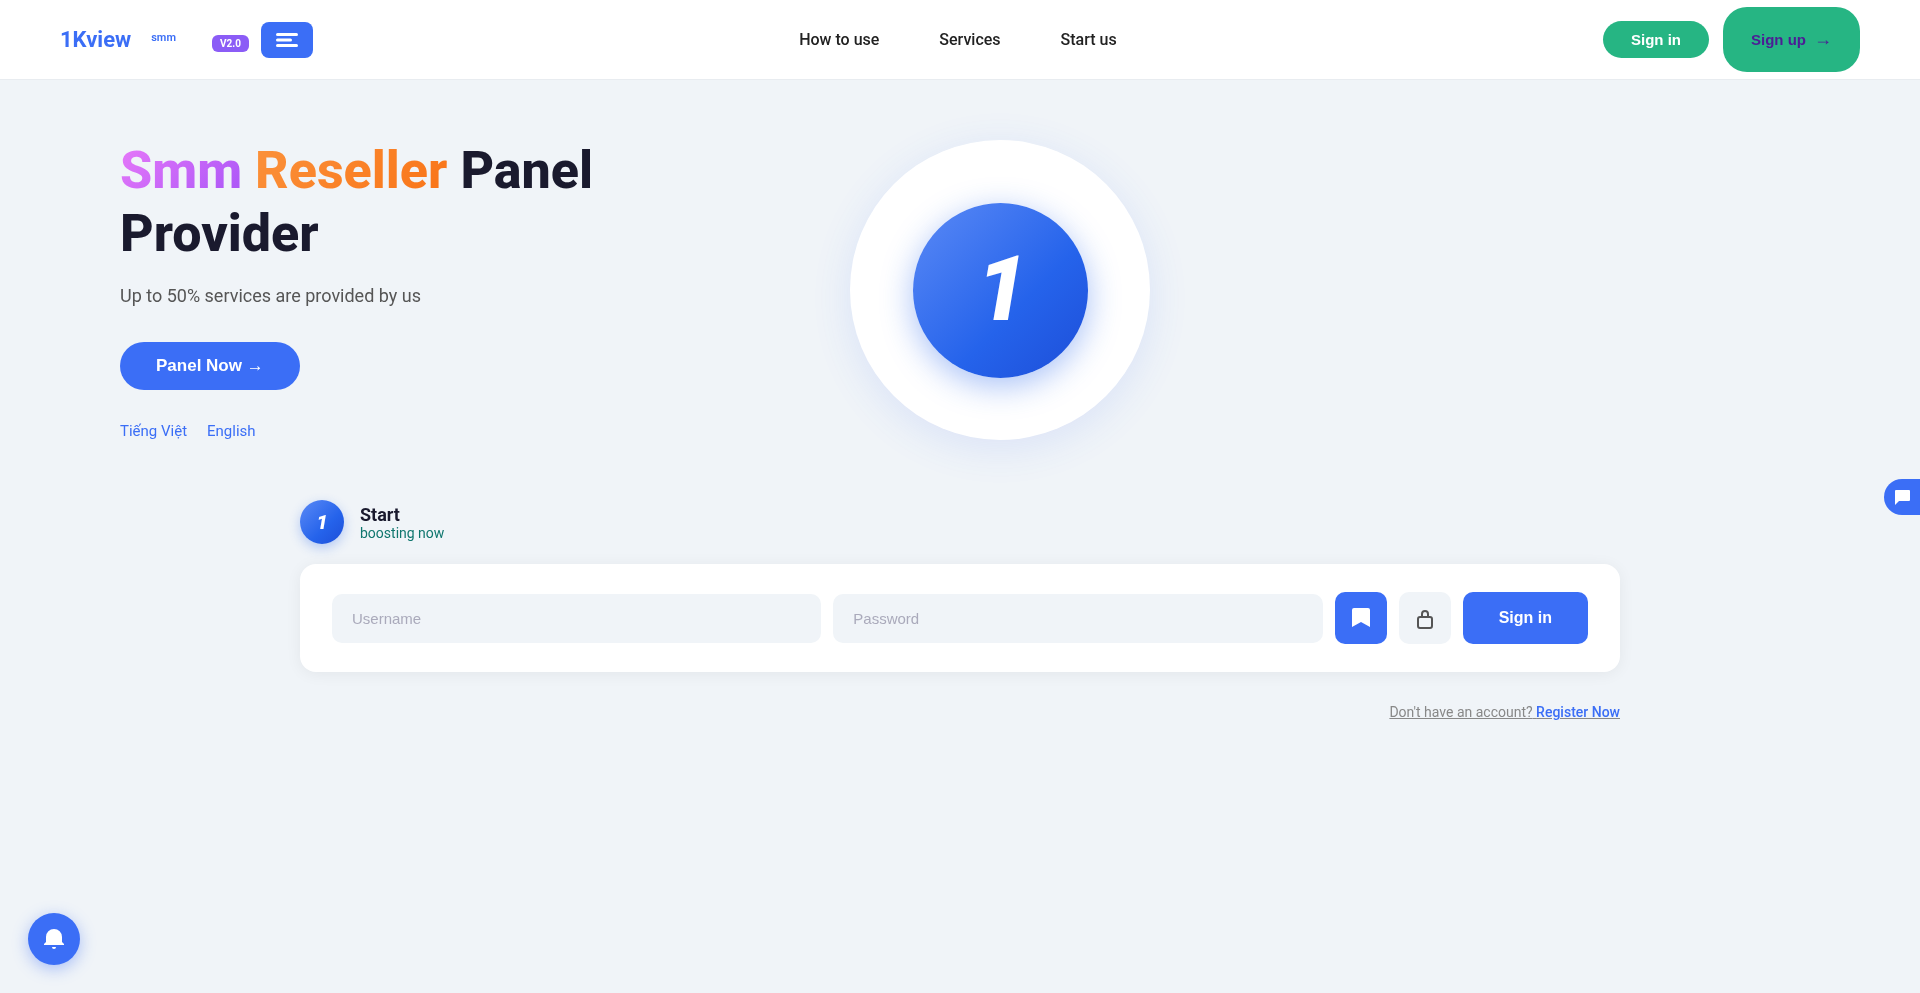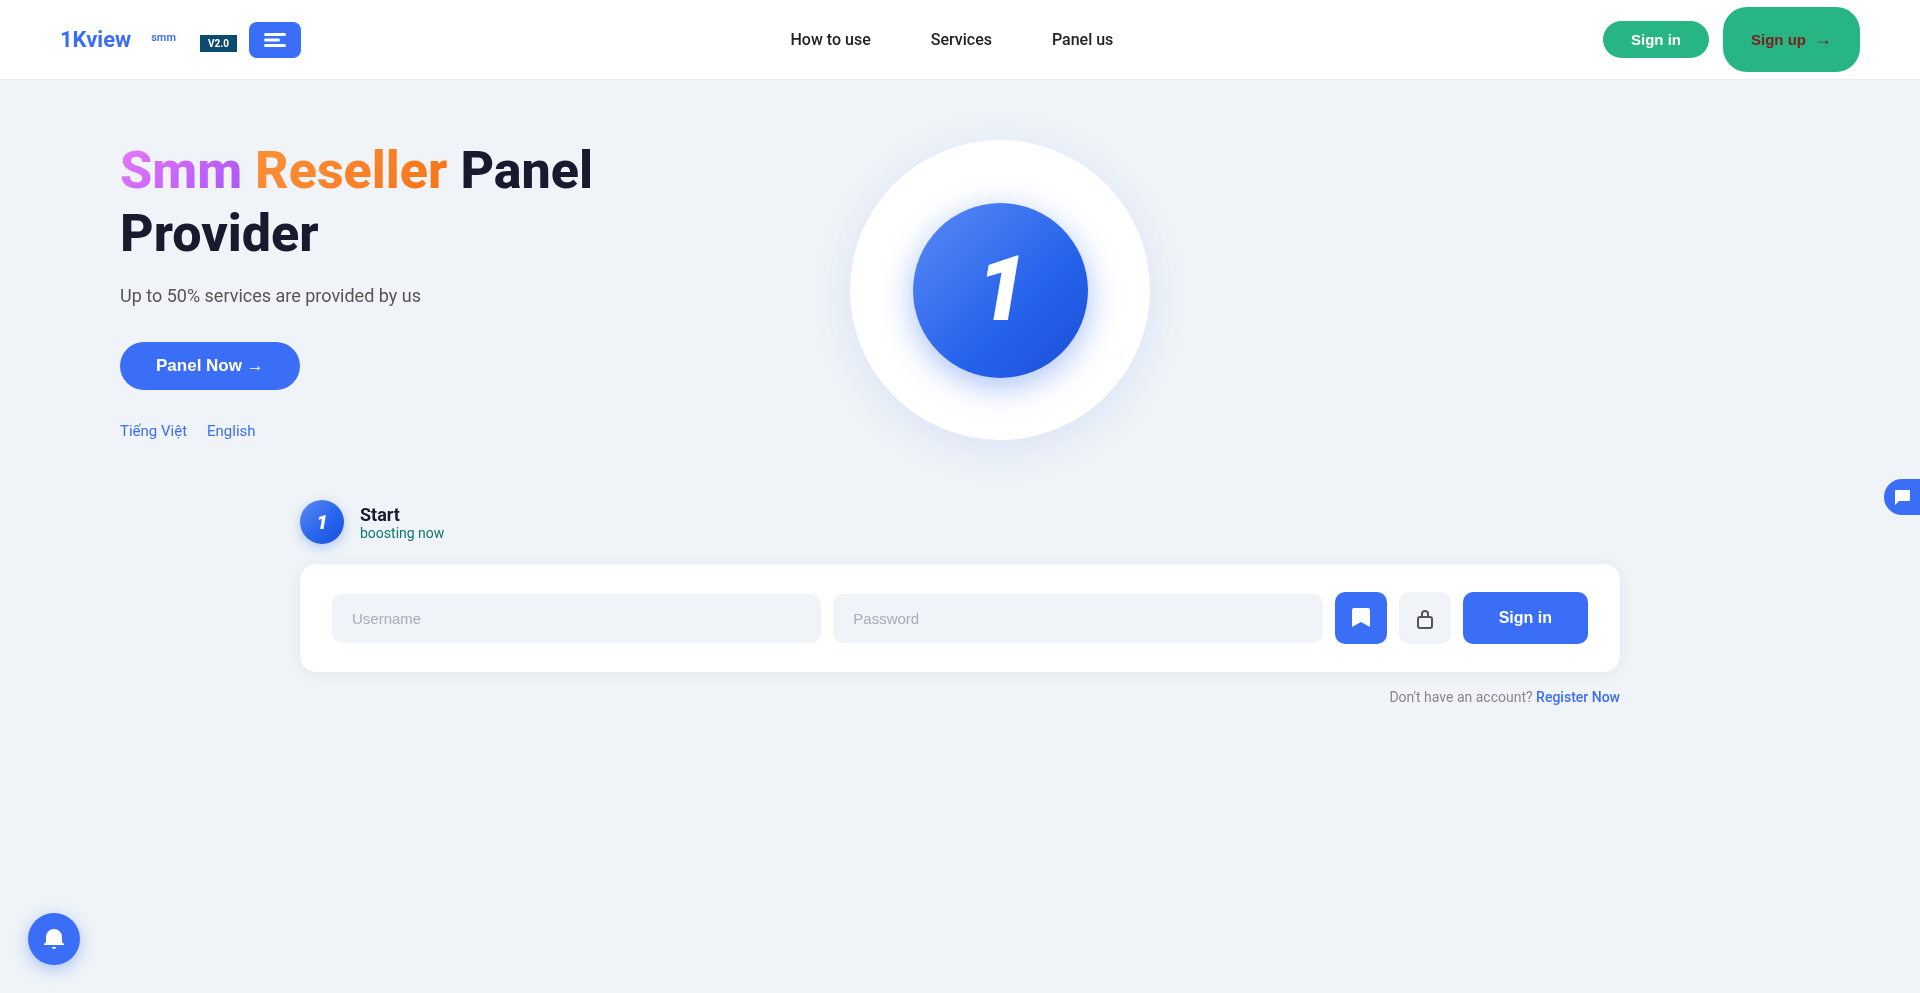--- a/index.html
+++ b/index.html
@@ -37,27 +37,27 @@
       color: #3b6ef6;
     }
     .logo-smm {
       font-size: 11px;
       font-weight: 600;
       color: #3b6ef6;
       position: relative;
       top: -6px;
     }
     .logo-badge {
-      background: #0c4a6e;
+      background: #8b5cf6;
       color: #fff;
       font-size: 10px;
       font-weight: 700;
       padding: 3px 8px;
-      border-radius: 0;
-      margin-left: 4px;
+      border-radius: 6px;
+      margin-left: 16px;
     }
     .logo-icon-btn {
       background: #3b6ef6;
       border-radius: 8px;
       width: 52px;
       height: 36px;
       display: flex;
       align-items: center;
       justify-content: center;
       cursor: pointer;
@@ -88,21 +88,21 @@
       color: #fff;
       border: none;
       border-radius: 24px;
       padding: 10px 28px;
       font-size: 15px;
       font-weight: 600;
       cursor: pointer;
     }
     .btn-signup {
       background: #26b583;
-      color: #7f1d1d;
+      color: #4c1d95;
       border: none;
       border-radius: 24px;
       padding: 22px 28px;
       font-size: 15px;
       font-weight: 600;
       cursor: pointer;
       display: flex;
       align-items: center;
       gap: 8px;
     }
@@ -299,24 +299,25 @@
       border-radius: 10px;
       padding: 14px 36px;
       font-size: 16px;
       font-weight: 600;
       cursor: pointer;
       flex-shrink: 0;
       height: 52px;
       white-space: nowrap;
     }
     .form-footer {
-      margin-top: 17px;
+      margin-top: 32px;
       text-align: right;
       font-size: 14px;
       color: #888;
+      text-decoration: underline;
     }
     .form-footer a {
       color: #3b6ef6;
       text-decoration: none;
       font-weight: 500;
     }
 
     
     .floating-bell {
       position: fixed;
@@ -366,21 +367,21 @@
         <rect x="0" y="0" width="22" height="3" rx="1.5"></rect>
         <rect x="0" y="5.5" width="16" height="3" rx="1.5"></rect>
         <rect x="0" y="11" width="22" height="3" rx="1.5"></rect>
       </svg>
     </div>
   </div>
 
   <div class="nav-links">
     <a class="nav-link">How to use</a>
     <a class="nav-link">Services</a>
-    <a class="nav-link">Panel us</a>
+    <a class="nav-link">Start us</a>
   </div>
 
   <div class="nav-actions">
     <button class="btn-signin">Sign in</button>
     <button class="btn-signup">
       <span>Sign up</span>
       <span class="btn-signup-arrow">→</span>
     </button>
   </div>
 </nav>

